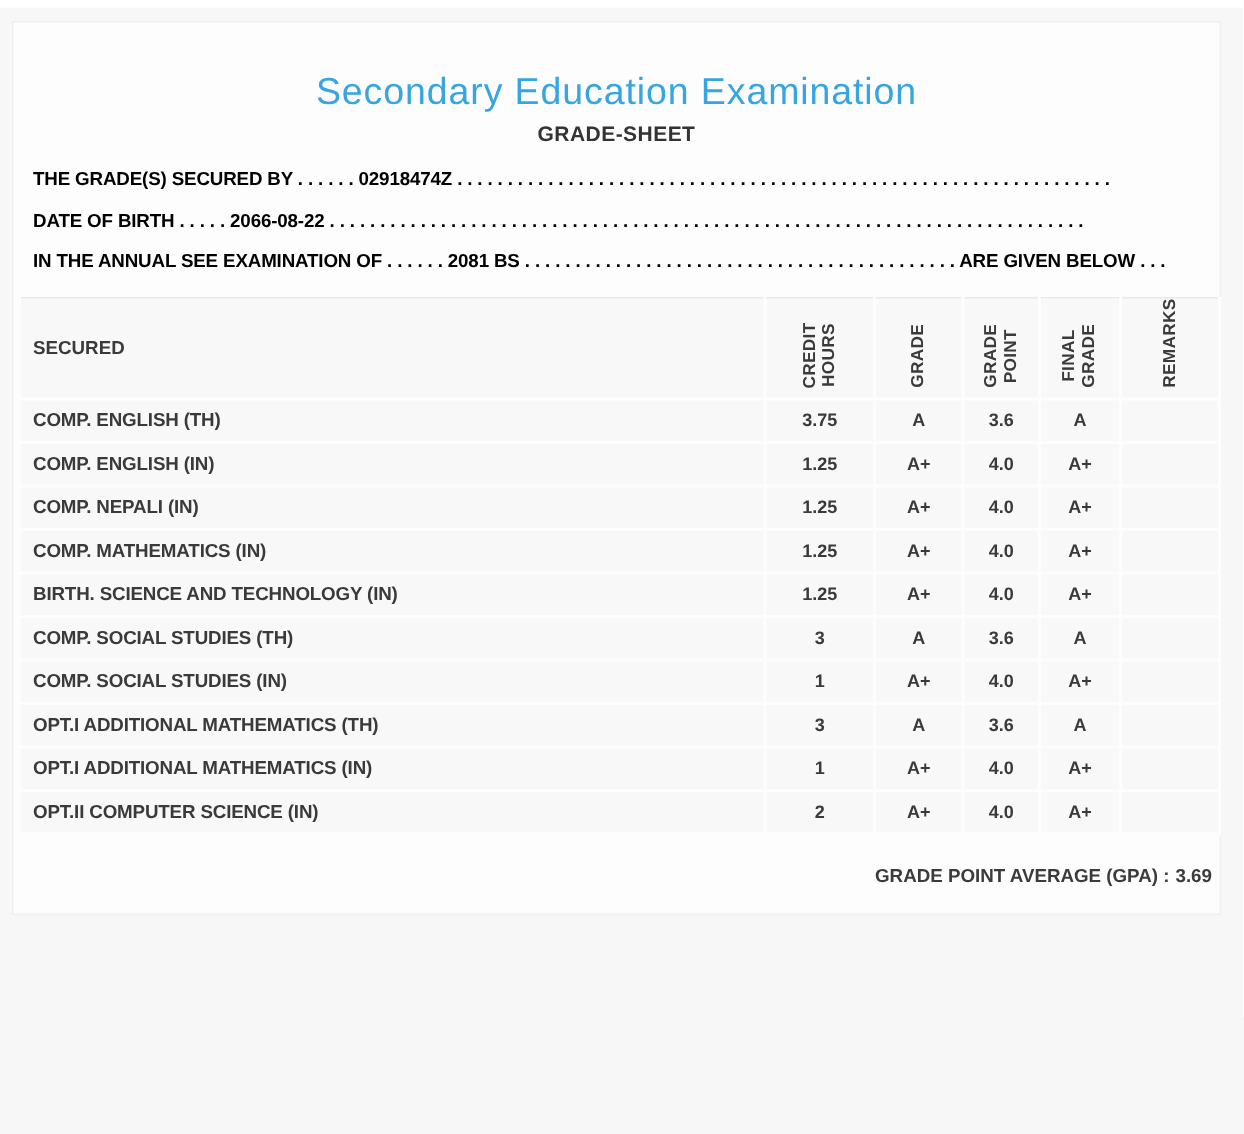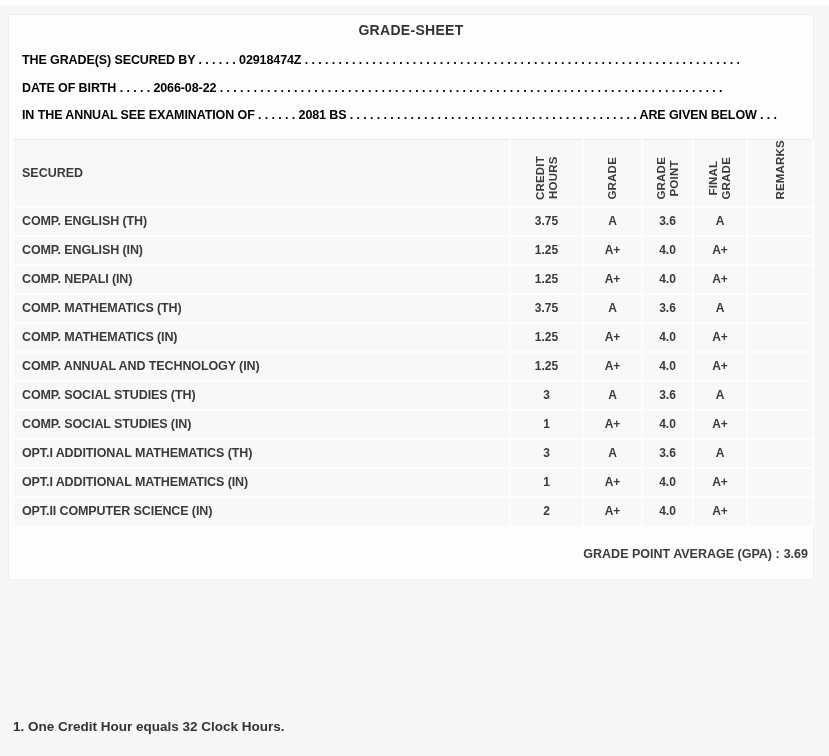--- a/index.html
+++ b/index.html
@@ -121,20 +121,21 @@
   }
   .footnote + .footnote { margin-top: 4px; }
 </style>
 </head>
 <body>
 
 <div class="screen">
   <div class="top-strip"></div>
 
   <div class="panel">
+    <div class="page-title">Secondary Education Examination</div>
     <div class="subtitle">GRADE-SHEET</div>
 
     <div class="info-lines">
       <div class="info-line">THE GRADE(S) SECURED BY . . . . . . 02918474Z . . . . . . . . . . . . . . . . . . . . . . . . . . . . . . . . . . . . . . . . . . . . . . . . . . . . . . . . . . . . . . . . .</div>
       <div class="info-line">DATE OF BIRTH . . . . . 2066-08-22 . . . . . . . . . . . . . . . . . . . . . . . . . . . . . . . . . . . . . . . . . . . . . . . . . . . . . . . . . . . . . . . . . . . . . . . . . . .</div>
       <div class="info-line">IN THE ANNUAL SEE EXAMINATION OF . . . . . . 2081 BS . . . . . . . . . . . . . . . . . . . . . . . . . . . . . . . . . . . . . . . . . . . ARE GIVEN BELOW . . .</div>
     </div>
 
     <table class="grades">
       <colgroup>
@@ -187,37 +188,29 @@
       </tr>
           <tr>
         <td class="subject">COMP. NEPALI (IN)</td>
         <td>1.25</td>
         <td>A+</td>
         <td>4.0</td>
         <td>A+</td>
         <td></td>
       </tr>
           <tr>
-        <td class="subject">COMP. MATHEMATICS (TH)</td>
-        <td>3.75</td>
-        <td>A</td>
-        <td>3.6</td>
-        <td>A</td>
-        <td></td>
-      </tr>
-          <tr>
         <td class="subject">COMP. MATHEMATICS (IN)</td>
         <td>1.25</td>
         <td>A+</td>
         <td>4.0</td>
         <td>A+</td>
         <td></td>
       </tr>
           <tr>
-        <td class="subject">COMP. ANNUAL AND TECHNOLOGY (IN)</td>
+        <td class="subject">BIRTH. SCIENCE AND TECHNOLOGY (IN)</td>
         <td>1.25</td>
         <td>A+</td>
         <td>4.0</td>
         <td>A+</td>
         <td></td>
       </tr>
           <tr>
         <td class="subject">COMP. SOCIAL STUDIES (TH)</td>
         <td>3</td>
         <td>A</td>
@@ -259,15 +252,14 @@
       </tr>
         </tbody>
     </table>
 
     <div class="gpa-line">
       <span>GRADE POINT AVERAGE (GPA) :</span><span class="gpa-value">3.69</span>
     </div>
   </div>
 
   <div class="footnotes">
-    <div class="footnote">1. One Credit Hour equals 32 Clock Hours.</div>
   </div>
 </div>
 
 </body></html>

